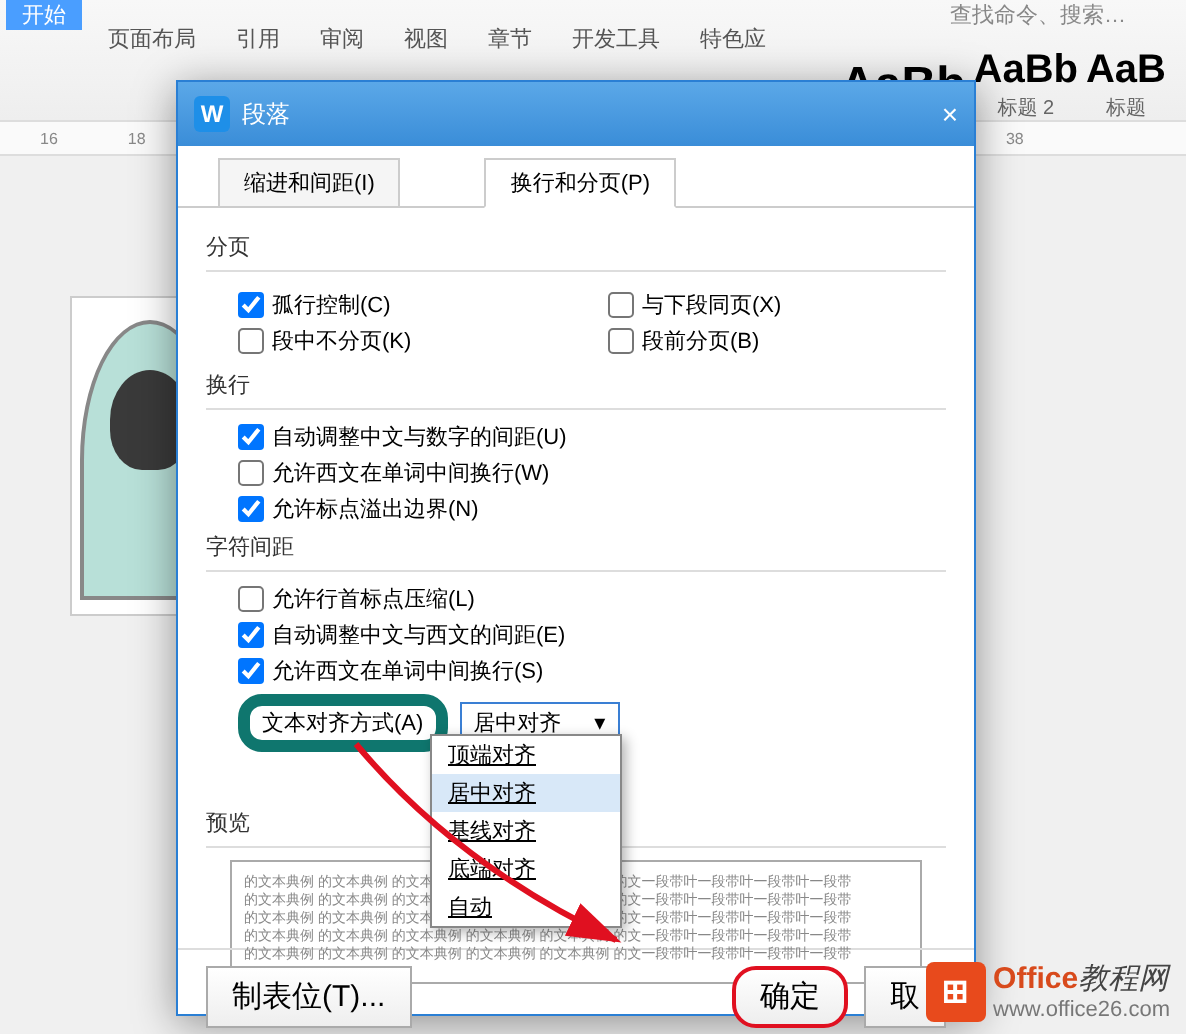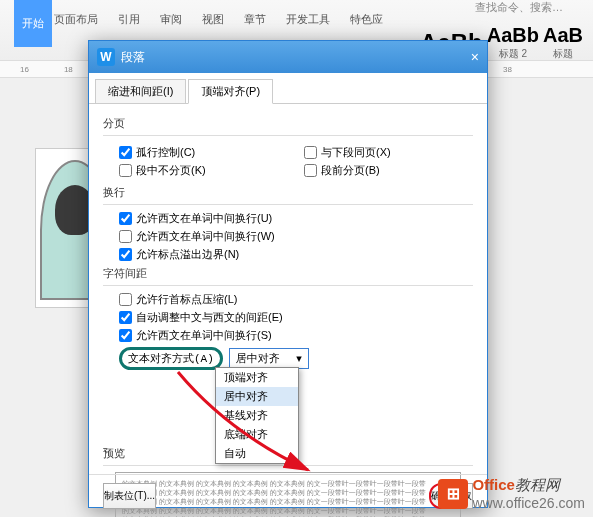--- a/index.html
+++ b/index.html
@@ -1,75 +1,75 @@
 <!DOCTYPE html>
 <html><head>
   <meta charset="utf-8">
   <style>
     * { box-sizing: border-box; margin: 0; padding: 0; }
     body { font-family: "Microsoft YaHei", sans-serif; font-size: 12px; background: #f0f0f0; width: 593px; height: 517px; overflow: hidden; position: relative; }
     
     .bg-ribbon { position: absolute; top: 0; left: 0; right: 0; height: 60px; background: linear-gradient(#f8f8f8, #eee); }
-    .ribbon-tab { position: absolute; top: 0; left: 14px; background: #4a9eff; color: white; padding: 16px 8px; font-size: 11px; }
+    .ribbon-tab { position: absolute; top: 0; left: 3px; background: #4a9eff; color: white; padding: 0 8px; font-size: 11px; }
     .ribbon-tabs { position: absolute; top: 0; left: 50px; display: flex; gap: 12px; font-size: 11px; color: #555; }
     .ribbon-tabs span { padding: 12px 4px; }
     .search-text { position: absolute; top: 0; right: 30px; font-size: 11px; color: #888; }
     .style-preview { position: absolute; top: 24px; right: 10px; display: flex; gap: 4px; align-items: center; }
     .style-box { text-align: center; }
     .style-sample { font-size: 20px; font-weight: bold; }
     .style-big { font-size: 24px; }
     .style-label { font-size: 10px; color: #666; }
     
     .ruler { position: absolute; top: 60px; left: 0; right: 0; height: 18px; background: #fafafa; border-top: 1px solid #ddd; border-bottom: 1px solid #ddd; font-size: 8px; color: #888; padding-left: 20px; display: flex; gap: 35px; align-items: center; }
     
     .doc-bg { position: absolute; top: 160px; left: 40px; width: 70px; height: 140px; background: #b8e0d8; border-radius: 50% 50% 0 0 / 50% 50% 0 0; border: 2px solid #888; }
     .doc-hair { position: absolute; top: 185px; left: 55px; width: 40px; height: 50px; background: #3a3a3a; border-radius: 50% 50% 40% 40%; }
     .doc-border { position: absolute; top: 148px; left: 35px; width: 75px; height: 160px; border: 1px solid #ccc; background: #fff; z-index: -1; }
     
     .dialog { position: absolute; top: 40px; left: 88px; width: 400px; height: 468px; background: #fff; box-shadow: 0 4px 20px rgba(0,0,0,0.4); border: 1px solid #2a7fd4; }
     .dialog-title { height: 32px; background: linear-gradient(#5ba8e8, #3a8dd8); color: white; display: flex; align-items: center; padding: 0 8px; font-size: 12px; }
     .dialog-icon { width: 18px; height: 18px; background: #1e8fe8; border-radius: 3px; margin-right: 6px; display: flex; align-items: center; justify-content: center; color: white; font-size: 12px; font-weight: bold; }
     .dialog-close { margin-left: auto; cursor: pointer; font-size: 14px; }
     
-    .tabs { display: flex; padding: 6px 6px 0 6px; border-bottom: 1px solid #ccc; }
+    .tabs { display: flex; padding: 6px 6px 0 20px; border-bottom: 1px solid #ccc; gap: 40px; }
     .tab { padding: 4px 12px; border: 1px solid #ccc; border-bottom: none; background: #f5f5f5; margin-right: 2px; font-size: 11px; cursor: pointer; }
     .tab.active { background: #fff; border-bottom: 1px solid #fff; margin-bottom: -1px; }
     
     .dialog-body { padding: 8px 14px; font-size: 11px; height: 370px; }
     .section-title { margin: 4px 0 4px 0; color: #333; }
     .divider { border: none; border-top: 1px solid #ddd; margin: 2px 0 6px 0; }
     .checkbox-row { margin: 3px 0 3px 16px; display: flex; align-items: center; }
     .checkbox-group { display: flex; }
     .checkbox-col { flex: 1; }
     input[type=checkbox] { vertical-align: middle; margin-right: 4px; }
     
     .align-row { margin: 4px 0 4px 16px; display: flex; align-items: center; position: relative; }
-    .align-label { border: 3px solid #0f766e; border-radius: 12px; padding: 1px 6px; font-family: Liberation Mono, monospace; }
+    .align-label { border: 6px solid #0f766e; border-radius: 12px; padding: 1px 6px; }
     .select-box { margin-left: 6px; border: 1px solid #3a7fd4; padding: 2px 6px; width: 80px; display: flex; justify-content: space-between; align-items: center; background: #fff; cursor: pointer; }
-    .dropdown { position: absolute; top: 20px; left: 96px; width: 84px; background: #fff; border: 1px solid #888; z-index: 10; box-shadow: 2px 2px 6px rgba(0,0,0,0.3); }
+    .dropdown { position: absolute; top: 20px; left: 96px; width: 96px; background: #fff; border: 1px solid #888; z-index: 10; box-shadow: 2px 2px 6px rgba(0,0,0,0.3); text-decoration: underline; }
     .dropdown-item { padding: 2px 8px; cursor: pointer; }
     .dropdown-item.highlight { background: #d8e8f8; }
     
     .preview-box { margin: 6px 12px; border: 1px solid #aaa; height: 62px; padding: 6px; font-size: 7px; color: #888; line-height: 1.3; overflow: hidden; text-align: justify; }
     .preview-line { white-space: nowrap; overflow: hidden; }
     
     .dialog-footer { padding: 8px 14px; display: flex; gap: 8px; border-top: 1px solid #ddd; }
-    .btn { padding: 4px 0; border: 1px solid #aaa; background: linear-gradient(#fff,#eee); cursor: pointer; font-size: 10px; }
+    .btn { padding: 4px 12px; border: 1px solid #aaa; background: linear-gradient(#fff,#eee); cursor: pointer; font-size: 15px; }
     .btn-primary { border: 2px solid #e01020; border-radius: 12px; }
     .btn-right { margin-left: auto; }
     
     .arrow-red { position: absolute; top: 362px; left: 168px; z-index: 20; pointer-events: none; }
     .arrow-svg { width: 160px; height: 120px; }
     
     .watermark { position: absolute; bottom: 6px; right: 8px; display: flex; align-items: center; gap: 4px; z-index: 30; }
     .wm-icon { width: 30px; height: 30px; background: #e84a1c; border-radius: 4px; display: flex; align-items: center; justify-content: center; color: white; font-weight: bold; font-size: 16px; }
     .wm-text { font-family: "Segoe UI", sans-serif; }
     .wm-title { font-size: 15px; color: #444; font-style: italic; }
     .wm-title b { color: #d84a1c; font-weight: bold; font-style: normal; }
-    .wm-url { font-size: 14px; color: #777; }
+    .wm-url { font-size: 11px; color: #777; }
   </style>
 </head>
 <body>
 
 <div class="bg-ribbon">
   <div class="ribbon-tab">开始</div>
   <div class="ribbon-tabs">
     <span>页面布局</span>
     <span>引用</span>
     <span>审阅</span>
@@ -115,21 +115,21 @@
 
 <div class="dialog">
   <div class="dialog-title">
     <div class="dialog-icon">W</div>
     <span>段落</span>
     <span class="dialog-close">×</span>
   </div>
 
   <div class="tabs">
     <div class="tab">缩进和间距(I)</div>
-    <div class="tab active">顶端对齐(P)</div>
+    <div class="tab active">换行和分页(P)</div>
   </div>
 
   <div class="dialog-body">
     <div class="section-title">分页</div>
     <hr class="divider">
     <div class="checkbox-group">
       <div class="checkbox-col">
         <div class="checkbox-row">
             <input type="checkbox" checked="" style="">
             <span>孤行控制(C)</span>
@@ -148,21 +148,21 @@
             <input type="checkbox" style="">
             <span>段前分页(B)</span>
           </div>
       </div>
     </div>
 
     <div class="section-title">换行</div>
     <hr class="divider">
     <div class="checkbox-row">
         <input type="checkbox" checked="" style="">
-        <span>允许西文在单词中间换行(U)</span>
+        <span>自动调整中文与数字的间距(U)</span>
       </div>
     <div class="checkbox-row">
         <input type="checkbox" style="">
         <span>允许西文在单词中间换行(W)</span>
       </div>
     <div class="checkbox-row">
         <input type="checkbox" checked="" style="">
         <span>允许标点溢出边界(N)</span>
       </div>
 
@@ -189,21 +189,21 @@
       </div>
       <div class="dropdown">
         <div class="dropdown-item">顶端对齐</div>
         <div class="dropdown-item highlight">居中对齐</div>
         <div class="dropdown-item">基线对齐</div>
         <div class="dropdown-item">底端对齐</div>
         <div class="dropdown-item">自动</div>
       </div>
     </div>
 
-    <div class="section-title" style="margin-top:76px">预览</div>
+    <div class="section-title" style="margin-top:28px">预览</div>
     <hr class="divider">
     <div class="preview-box">
       <div class="preview-line">的文本典例 的文本典例 的文本典例 的文本典例 的文本典例 的文一段带叶一段带叶一段带叶一段带</div>
       <div class="preview-line">的文本典例 的文本典例 的文本典例 的文本典例 的文本典例 的文一段带叶一段带叶一段带叶一段带</div>
       <div class="preview-line">的文本典例 的文本典例 的文本典例 的文本典例 的文本典例 的文一段带叶一段带叶一段带叶一段带</div>
       <div class="preview-line">的文本典例 的文本典例 的文本典例 的文本典例 的文本典例 的文一段带叶一段带叶一段带叶一段带</div>
       <div class="preview-line">的文本典例 的文本典例 的文本典例 的文本典例 的文本典例 的文一段带叶一段带叶一段带叶一段带</div>
     </div>
   </div>
 

